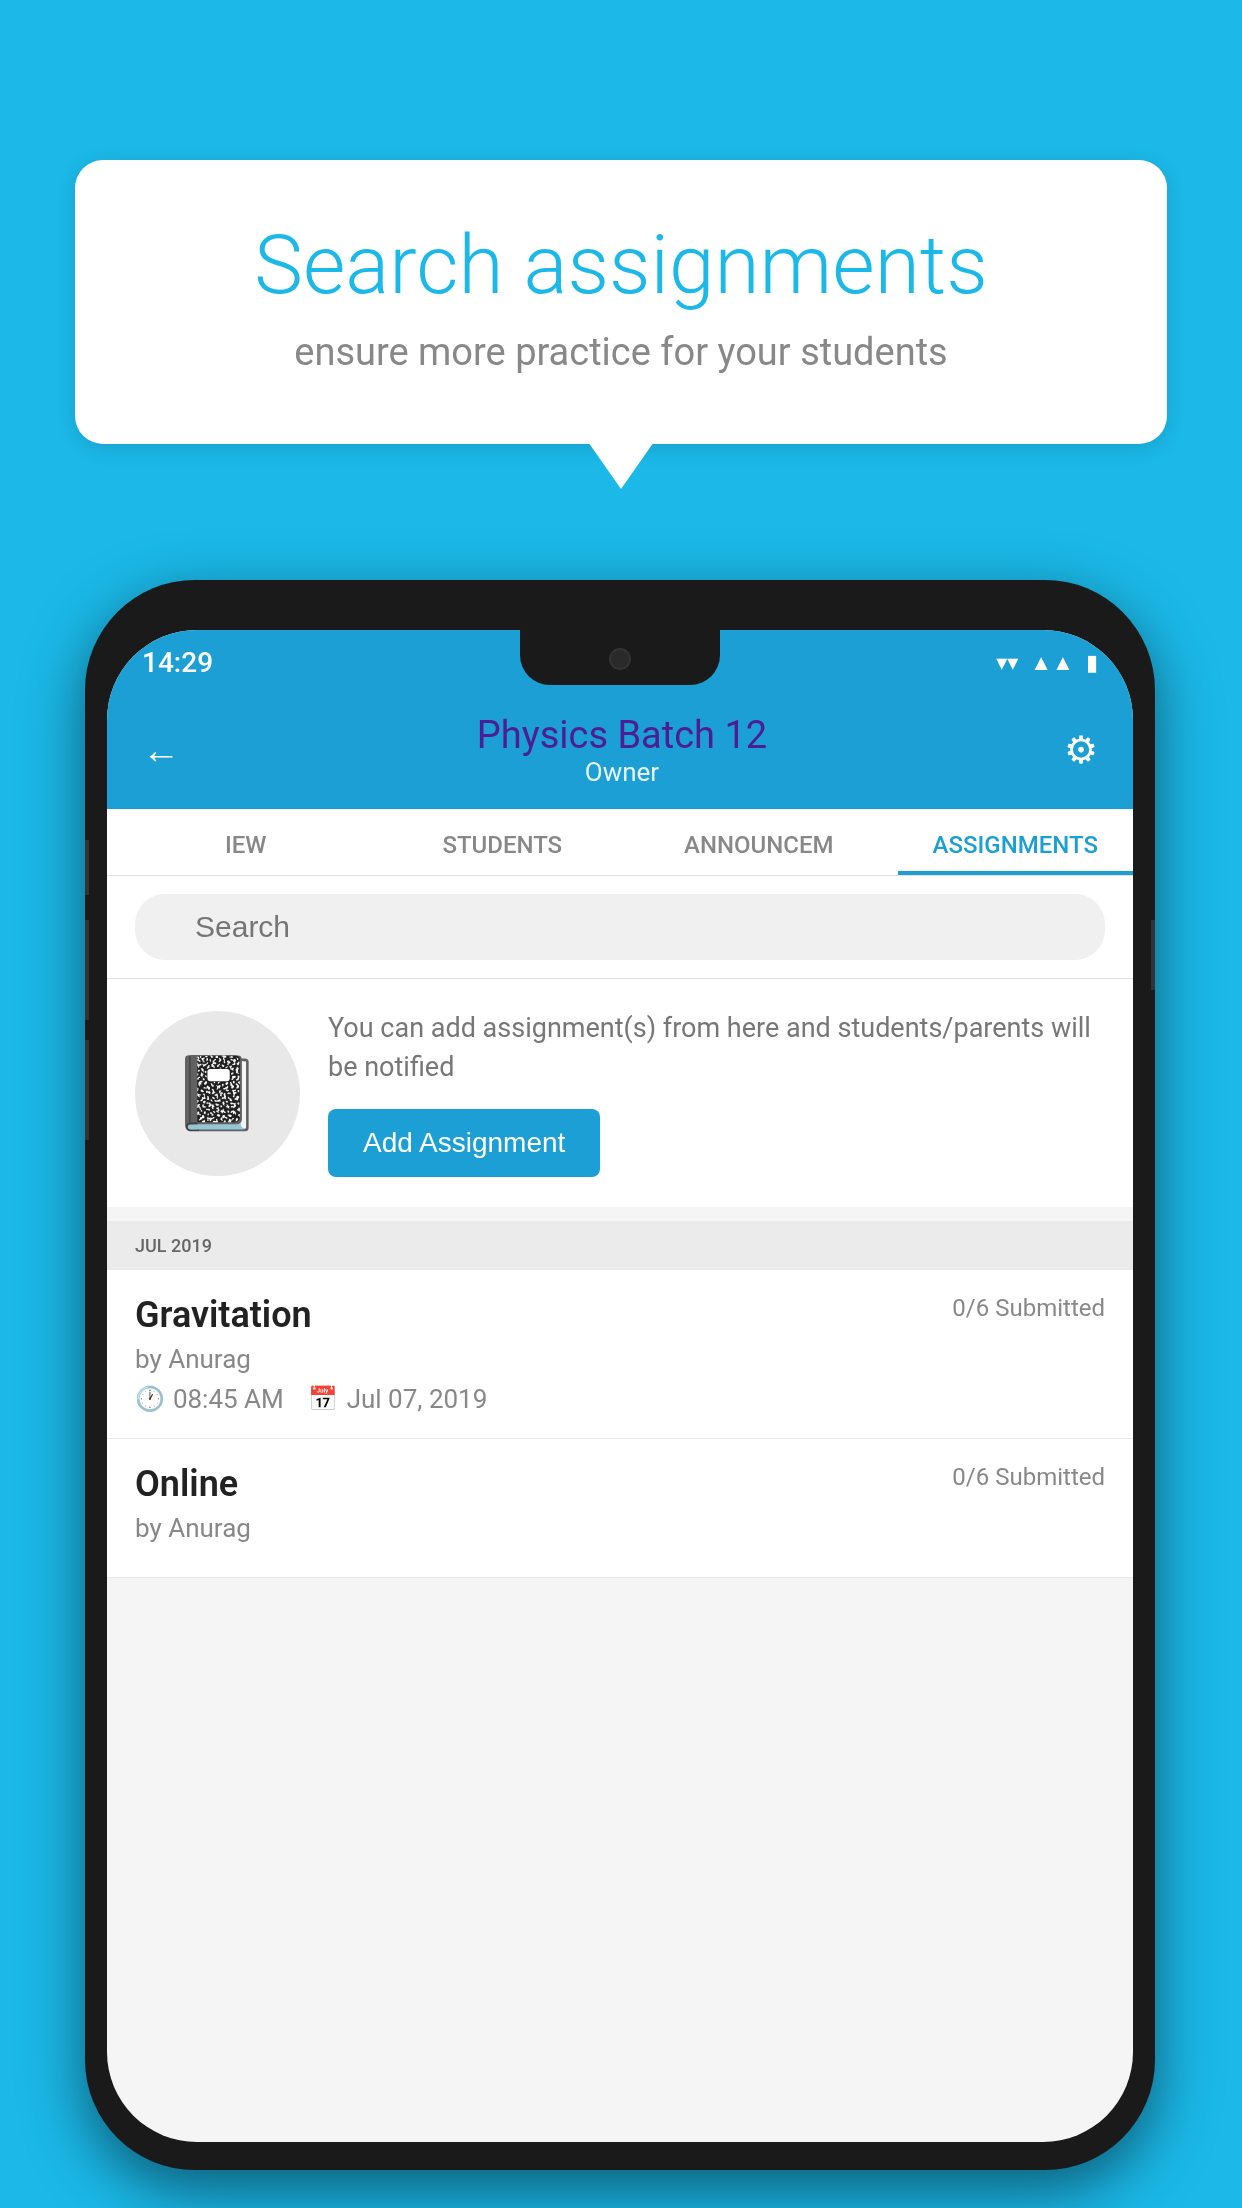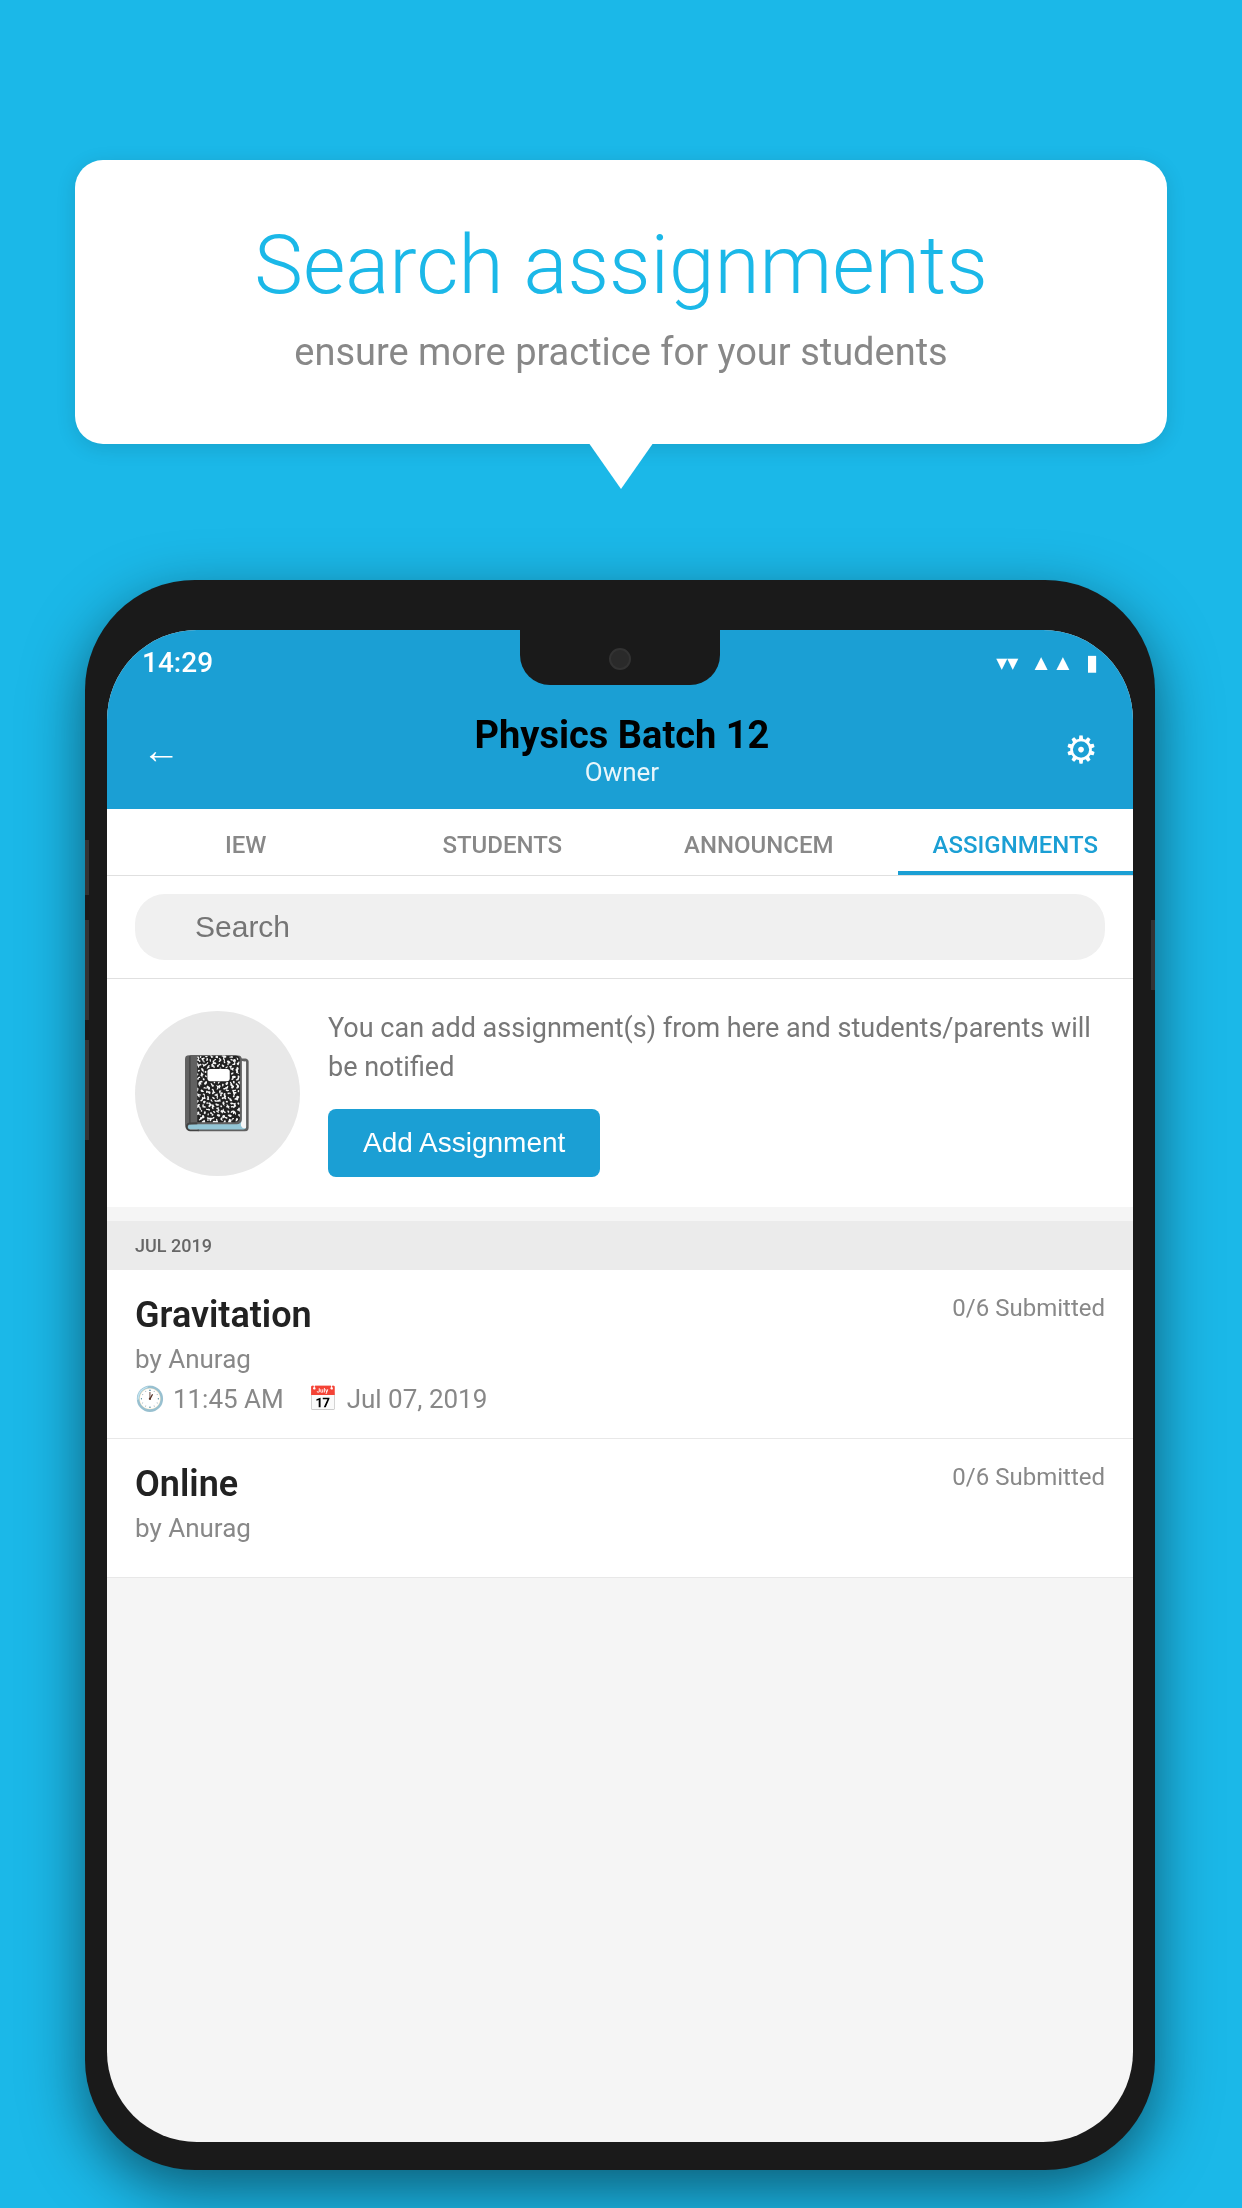--- a/index.html
+++ b/index.html
@@ -138,23 +138,23 @@
     }
     .header-back {
       color: white;
       font-size: 38px;
       font-weight: 300;
     }
     .header-center {
       text-align: center;
     }
     .header-title {
-      color: #000000;
+      color: #4c1d95;
       font-size: 38px;
-      font-weight: 700;
+      font-weight: 400;
     }
     .header-subtitle {
       color: rgba(255,255,255,0.9);
       font-size: 26px;
     }
     .header-gear {
       color: white;
       font-size: 38px;
     }
 
@@ -420,21 +420,21 @@
     <div class="section-header">JUL 2019</div>
     <div class="assignment-item">
       <div class="assignment-item-top">
         <span class="assignment-name">Gravitation</span>
         <span class="assignment-submitted">0/6 Submitted</span>
       </div>
       <div class="assignment-by">by Anurag</div>
       <div class="assignment-meta">
         <span class="meta-item">
           <span class="meta-icon">🕐</span>
-          <span>11:45 AM</span>
+          <span>08:45 AM</span>
         </span>
         <span class="meta-item">
           <span class="meta-icon">📅</span>
           <span>Jul 07, 2019</span>
         </span>
       </div>
     </div>
 
     <div class="assignment-item">
       <div class="assignment-item-top">

